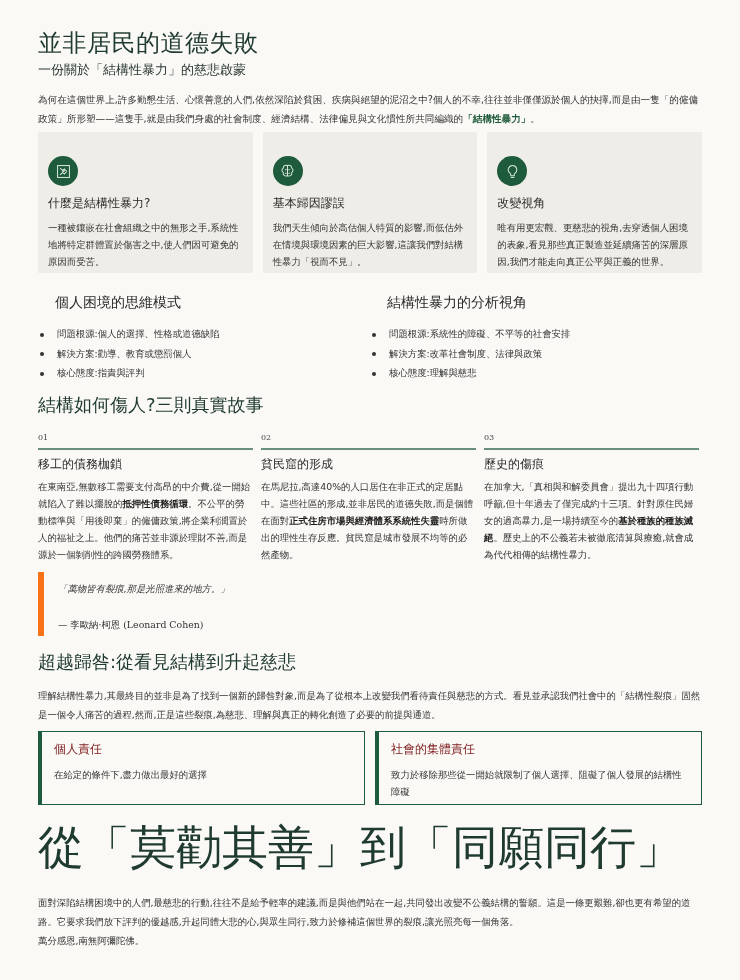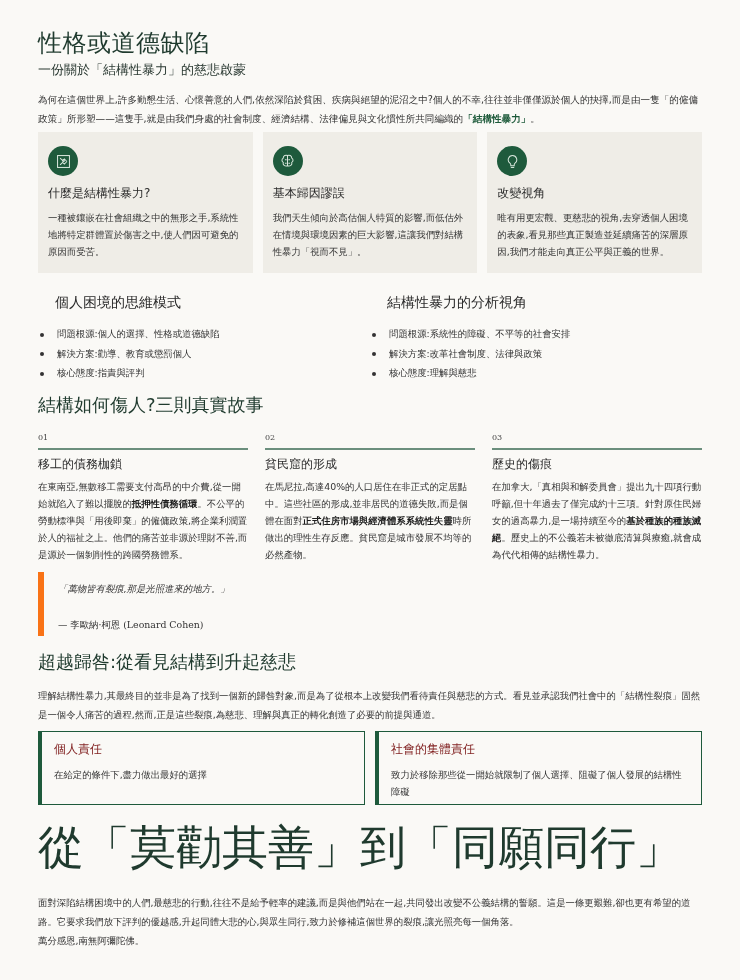--- a/index.html
+++ b/index.html
@@ -5,38 +5,38 @@
   * { box-sizing: border-box; margin: 0; padding: 0; }
   html, body { width: 740px; height: 980px; background: #faf9f6; overflow: hidden; }
   body { font-family: "DejaVu Sans", "Liberation Sans", sans-serif; color: #2d2d2d; position: relative; }
 
   .title { position: absolute; left: 38px; top: 27px; font-size: 24px; font-weight: normal; color: #1f3a2e; letter-spacing: 0.5px; }
   .subtitle { position: absolute; left: 38px; top: 61px; font-size: 13px; color: #2b3a33; }
   .intro { position: absolute; left: 38px; top: 90px; width: 664px; font-size: 9.6px; line-height: 19px; color: #333; }
   .intro strong { color: #1d5a3a; font-weight: bold; }
 
   .cards { position: absolute; left: 38px; top: 132px; width: 664px; display: flex; gap: 10px; }
-  .card { width: 215px; height: 141px; background: #efede7; padding: 14px 10px 10px 10px; }
+  .card { width: 215px; height: 141px; background: #efede7; padding: 24px 10px 10px 10px; }
   .card-icon { width: 30px; height: 30px; border-radius: 50%; background: #1e5a3c; display: flex; align-items: center; justify-content: center; }
   .card-icon svg { width: 17px; height: 17px; }
   .card-title { margin-top: 9px; font-size: 12px; color: #2a2a2a; }
   .card-text { margin-top: 7px; font-size: 9.4px; line-height: 17px; color: #333; }
 
   .compare { position: absolute; left: 38px; top: 294px; width: 664px; display: flex; }
   .col { width: 345px; }
   .col h3 { font-size: 14px; font-weight: normal; color: #2a2a2a; margin-left: 17px; }
   .col ul { list-style: none; margin-top: 13px; }
   .col li { font-size: 9.4px; color: #333; height: 19.5px; display: flex; align-items: center; }
   .col li .dot { width: 4px; height: 4px; border-radius: 50%; background: #333; margin: 0 13px 0 2px; }
 
   .h2 { position: absolute; left: 38px; font-size: 18px; font-weight: normal; color: #1f3a2e; }
   .h2-stories { top: 393px; }
   .h2-beyond { top: 650px; }
 
-  .stories { position: absolute; left: 38px; top: 433px; width: 664px; display: flex; gap: 17px; }
+  .stories { position: absolute; left: 38px; top: 433px; width: 664px; display: flex; gap: 8px; }
   .story { width: 215px; }
   .story-num { font-family: "DejaVu Serif", "Liberation Serif", serif; font-size: 8px; color: #444; height: 12px; }
   .story-rule { height: 2px; background: #6b8f7d; margin-top: 3px; }
   .story-title { margin-top: 6px; font-size: 12px; color: #2a2a2a; }
   .story-text { margin-top: 5px; font-size: 9.4px; line-height: 17px; color: #333; }
   .story-text strong { color: #1d1d1d; font-weight: bold; }
 
   .quote { position: absolute; left: 38px; top: 572px; width: 400px; height: 64px; border-left: 6px solid #f97316; padding-left: 14px; }
   .quote-text { margin-top: 11px; font-size: 9.4px; font-style: italic; color: #333; }
   .quote-cite { margin-top: 23px; font-size: 9.4px; color: #333; }
@@ -50,21 +50,21 @@
   .resp-text { margin-top: 8px; font-size: 9.4px; line-height: 17px; color: #333; }
 
   .big { position: absolute; left: 38px; top: 817px; font-size: 46px; color: #1f3a2e; letter-spacing: 0px; white-space: nowrap; }
 
   .closing { position: absolute; left: 38px; top: 893px; width: 664px; font-size: 9.4px; line-height: 19px; color: #333; }
   .thanks { position: absolute; left: 38px; top: 935px; font-size: 9.4px; color: #333; }
 </style>
 </head>
 <body>
 
-<h1 class="title">性格或道德缺陷</h1>
+<h1 class="title">並非居民的道德失敗</h1>
 <div class="subtitle">一份關於「結構性暴力」的慈悲啟蒙</div>
 <p class="intro"><span>為何在這個世界上,許多勤懇生活、心懷善意的人們,依然深陷於貧困、疾病與絕望的泥沼之中?個人的不幸,往往並非僅僅源於個人的抉擇,而是由一隻「的僱傭政策」所形塑——這隻手,就是由我們身處的社會制度、經濟結構、法律偏見與文化慣性所共同編織的</span><strong>「結構性暴力」</strong><span>。</span></p>
 
 <div class="cards">
   <div class="card">
     <div class="card-icon">
       <svg viewBox="0 0 20 20" fill="none" stroke="#d8e6dc" stroke-width="1.2">
           <rect x="3" y="3" width="14" height="14"></rect>
           <path d="M6 6l3 3 2-2 3 3M6 14l3-3 2 2 3-3"></path>
           <circle cx="10" cy="9" r="1"></circle>

